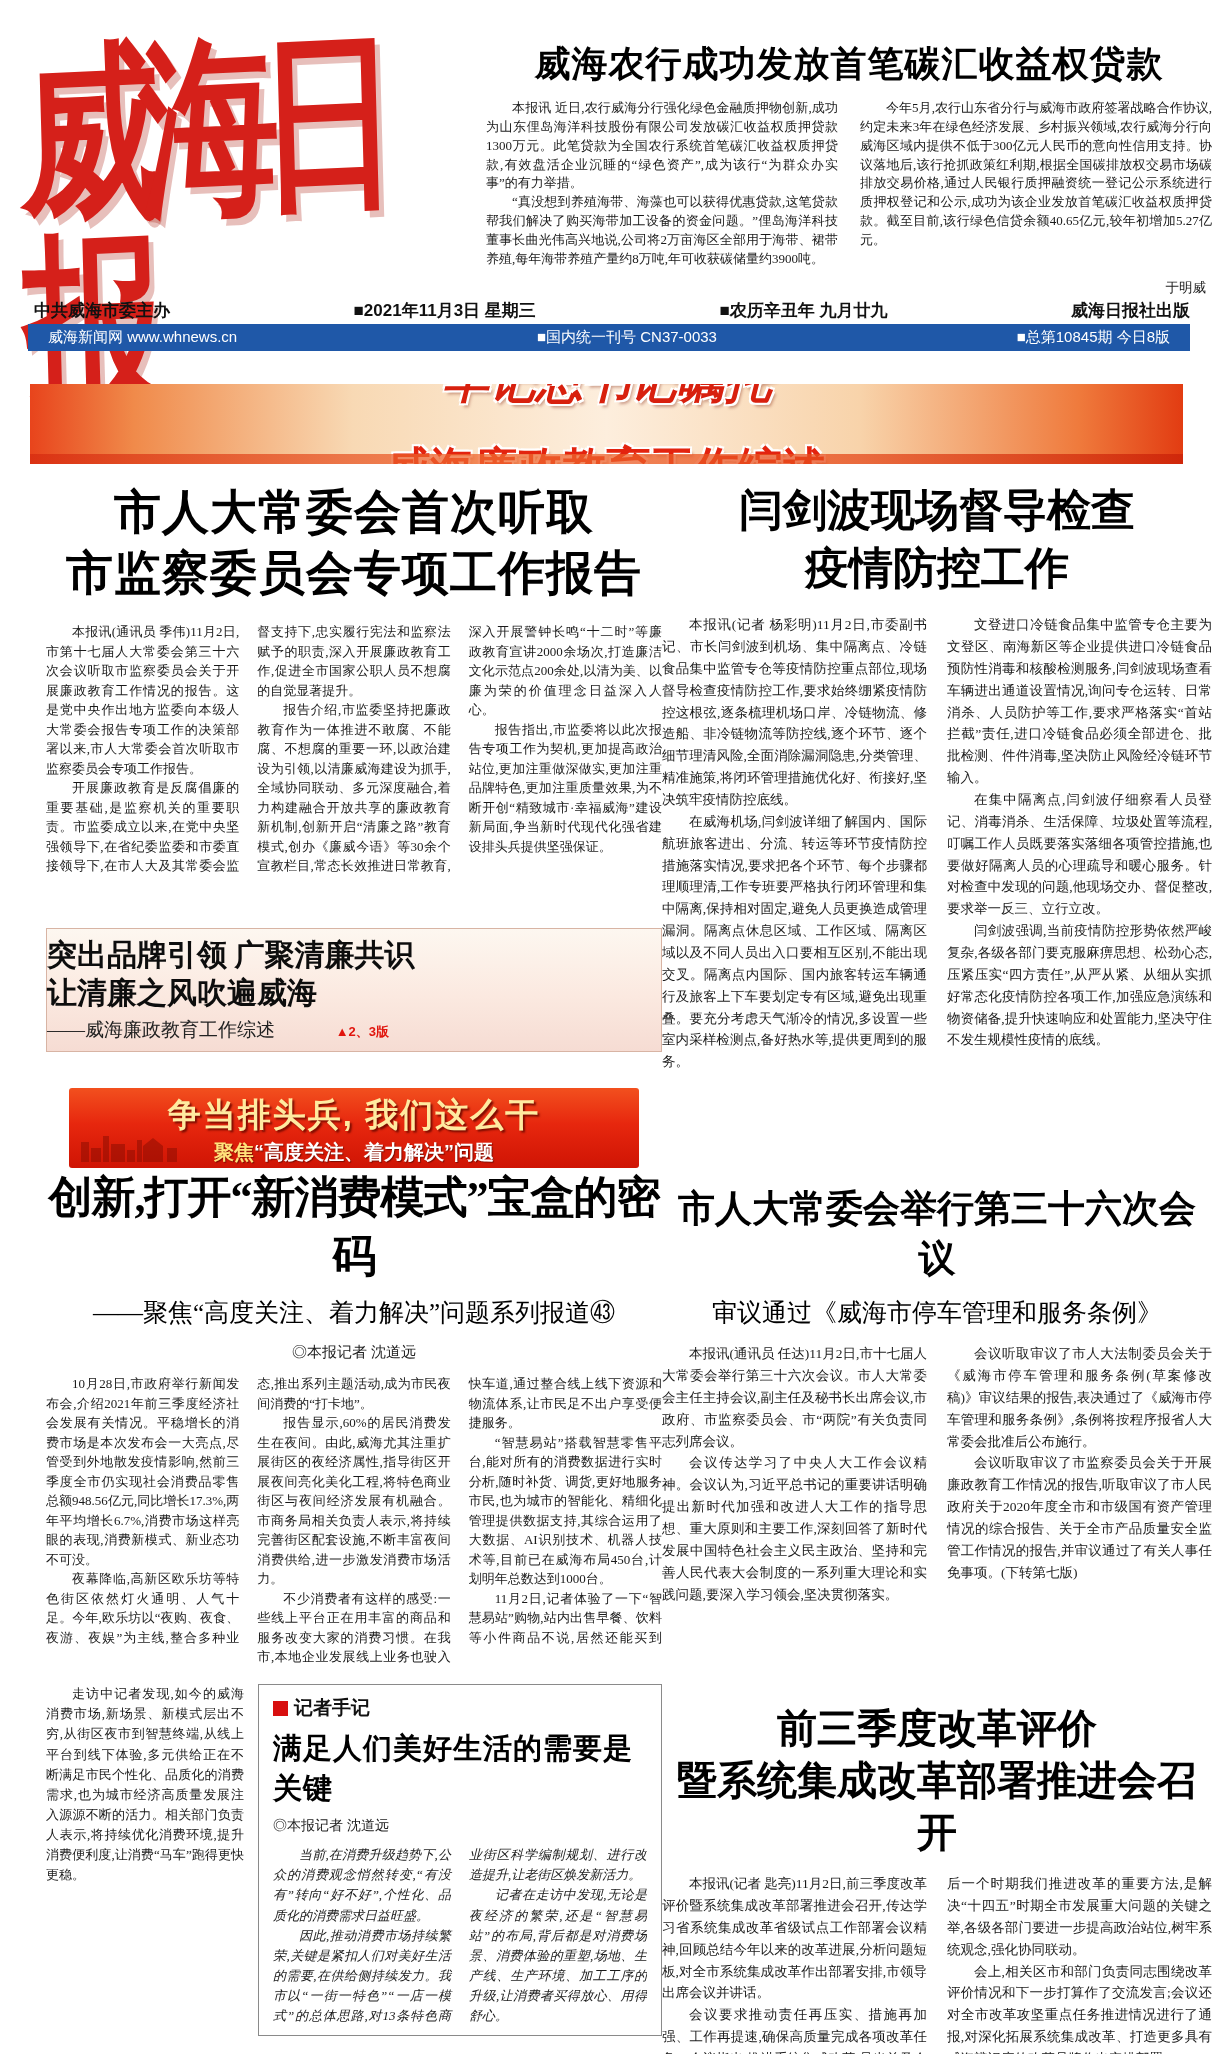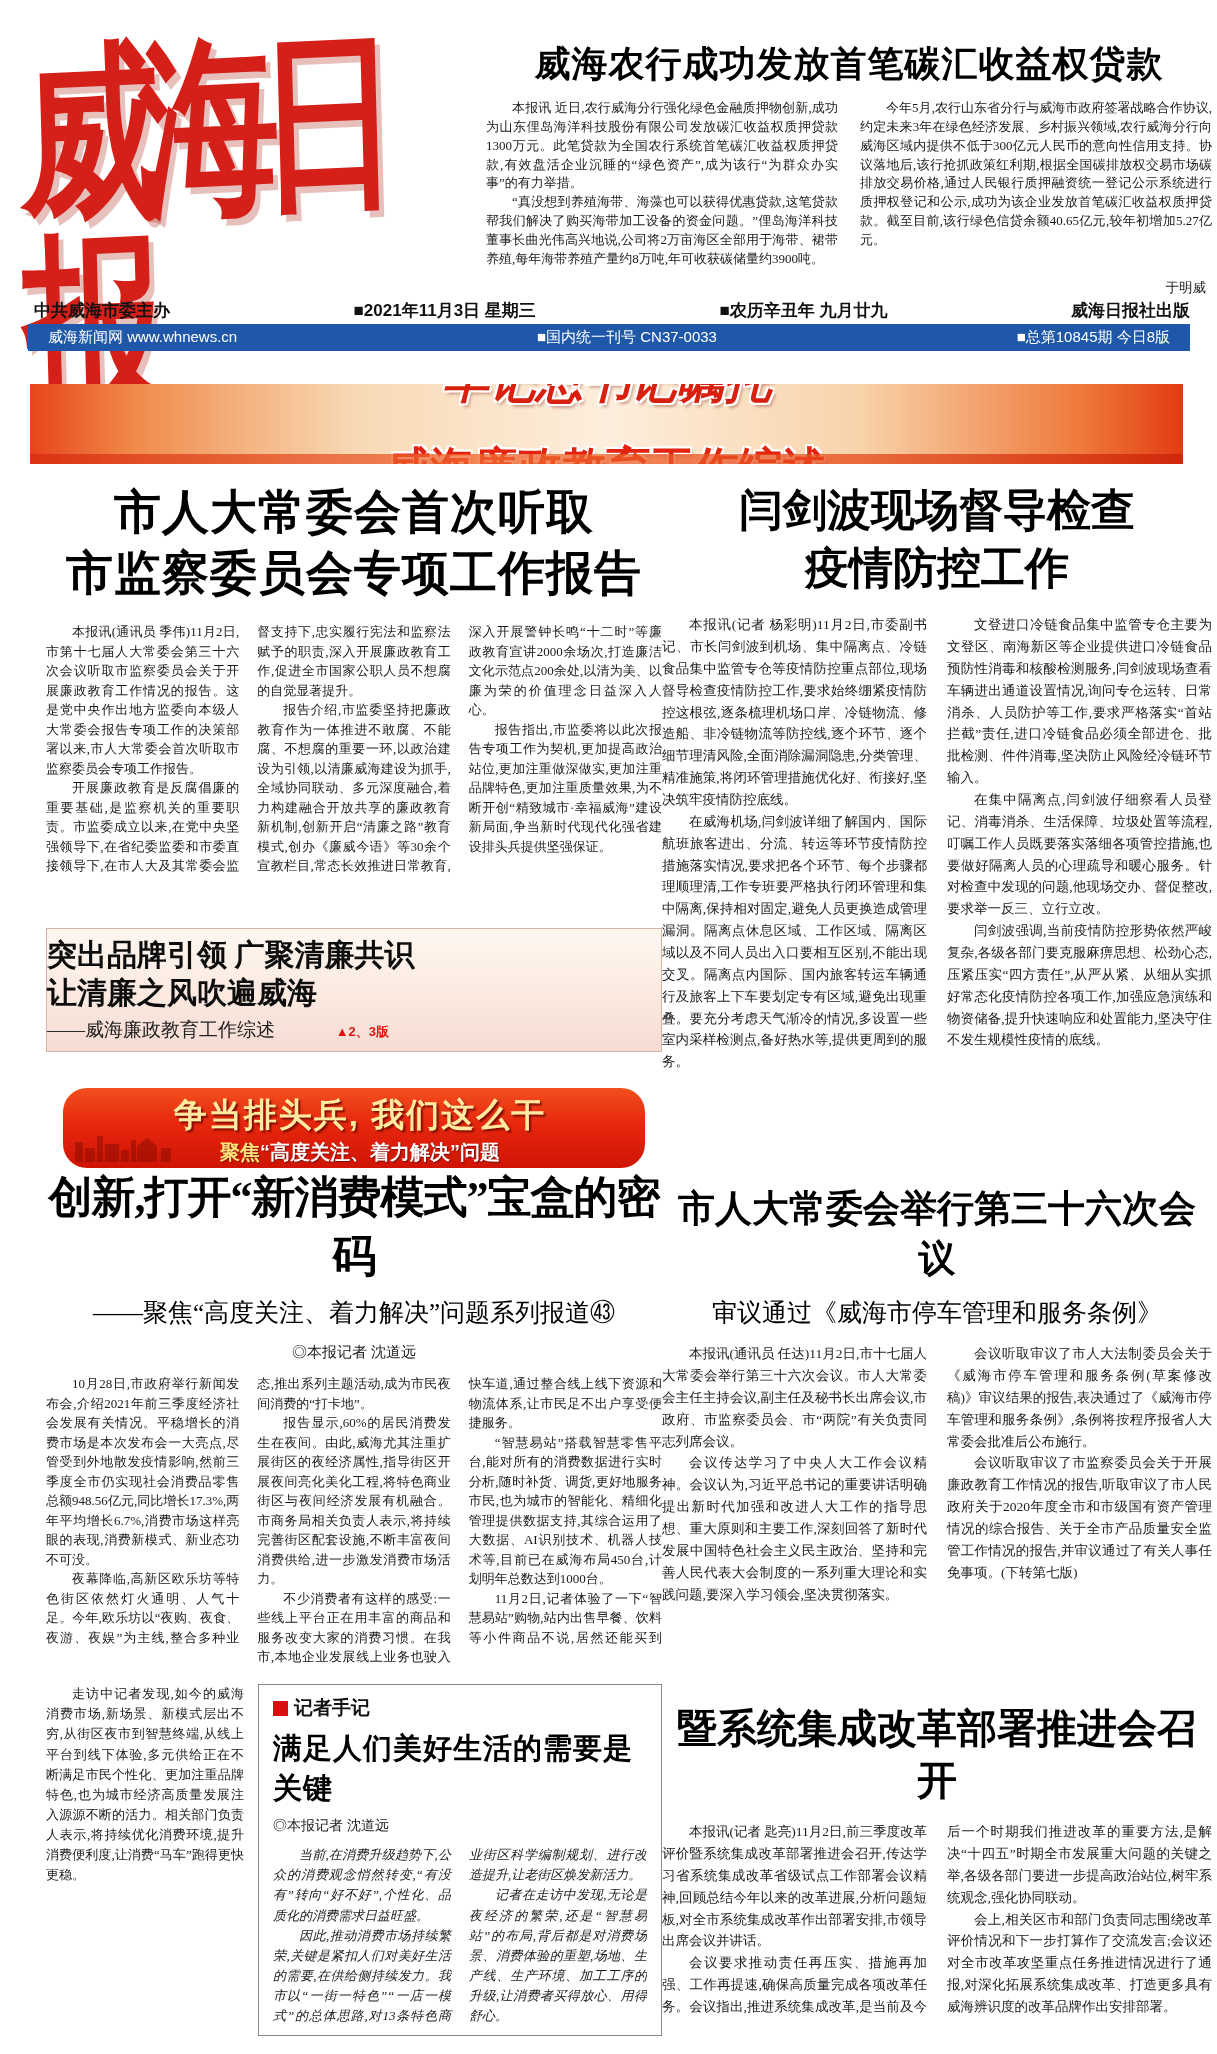--- a/index.html
+++ b/index.html
@@ -44,23 +44,23 @@
   .body3{column-count:3;column-gap:18px;font-size:13px;line-height:1.5;text-align:justify;overflow:hidden;}
   .body2{column-count:2;column-gap:20px;font-size:13.5px;line-height:1.62;text-align:justify;overflow:hidden;}
   .a1body{margin-top:18px;height:288px;}
   
   .promo{margin-top:18px;height:124px;border:1px solid #d8b4a4;box-sizing:border-box;text-align:left;
         background:linear-gradient(180deg,#fdf7f0 0%,#fbe9e0 55%,#f6dcd3 100%);padding-top:7px;}
   .promo .pl{font-size:30px;font-weight:900;line-height:1.25;color:#0d0d0d;}
   .promo .psub{font-size:19px;margin-top:6px;color:#222;}
   .promo .pref{font-family:"Liberation Sans",sans-serif;font-size:13px;color:#e1150d;margin-left:56px;font-weight:bold;}
   
-  .banner2{position:relative;margin:36px auto 0 auto;width:570px;height:80px;border-radius:24px;text-align:center;
+  .banner2{position:relative;margin:36px auto 0 auto;width:570px;height:80px;border-radius:3px;text-align:center;
         background:linear-gradient(180deg,#f2501e 0%,#e7270e 45%,#cf1404 100%);overflow:hidden;
-        font-family:"Liberation Sans",sans-serif;padding-left:12px;}
+        font-family:"Liberation Sans",sans-serif;}
   .banner2 .b2l1{font-size:33px;font-weight:900;color:#ffeaa0;letter-spacing:2px;margin-top:5px;
         text-shadow:2px 2px 2px #7d0c00;}
   .banner2 .b2l2{font-size:20px;font-weight:bold;margin-top:1px;text-shadow:1px 1px 1px #7d0c00;}
   .banner2 .yl{color:#ffe27a;} .banner2 .wh{color:#fff;}
   .banner2 svg{position:absolute;left:10px;bottom:6px;opacity:.55;}
   .lh2{font-size:44px;letter-spacing:-1px;}
   .lsub2{text-align:center;font-size:25px;margin-top:10px;color:#000;font-weight:500;}
   .byline{text-align:center;font-family:"Liberation Sans",sans-serif;font-size:15px;margin-top:14px;color:#222;}
   .a2body{margin-top:12px;height:300px;}
   .bottomrow{display:flex;gap:14px;margin-top:10px;}
@@ -165,21 +165,21 @@
       <p class="para">10月28日,市政府举行新闻发布会,介绍2021年前三季度经济社会发展有关情况。平稳增长的消费市场是本次发布会一大亮点,尽管受到外地散发疫情影响,然前三季度全市仍实现社会消费品零售总额948.56亿元,同比增长17.3%,两年平均增长6.7%,消费市场这样亮眼的表现,消费新模式、新业态功不可没。</p>
       <p class="para">夜幕降临,高新区欧乐坊等特色街区依然灯火通明、人气十足。今年,欧乐坊以“夜购、夜食、夜游、夜娱”为主线,整合多种业态,推出系列主题活动,成为市民夜间消费的“打卡地”。</p>
       <p class="para">报告显示,60%的居民消费发生在夜间。由此,威海尤其注重扩展街区的夜经济属性,指导街区开展夜间亮化美化工程,将特色商业街区与夜间经济发展有机融合。市商务局相关负责人表示,将持续完善街区配套设施,不断丰富夜间消费供给,进一步激发消费市场活力。</p>
       <p class="para">不少消费者有这样的感受:一些线上平台正在用丰富的商品和服务改变大家的消费习惯。在我市,本地企业发展线上业务也驶入快车道,通过整合线上线下资源和物流体系,让市民足不出户享受便捷服务。</p>
       <p class="para">“智慧易站”搭载智慧零售平台,能对所有的消费数据进行实时分析,随时补货、调货,更好地服务市民,也为城市的智能化、精细化管理提供数据支持,其综合运用了大数据、AI识别技术、机器人技术等,目前已在威海布局450台,计划明年总数达到1000台。</p>
       <p class="para">11月2日,记者体验了一下“智慧易站”购物,站内出售早餐、饮料等小件商品不说,居然还能买到米、面、花生油等大件商品。(下转第七版)</p>
     </div>
 
     <div class="bottomrow">
       <div class="contcol">
-        <p class="para">走访中记者发现,如今的威海消费市场,新场景、新模式层出不穷,从街区夜市到智慧终端,从线上平台到线下体验,多元供给正在不断满足市民个性化、更加注重品牌特色,也为城市经济高质量发展注入源源不断的活力。相关部门负责人表示,将持续优化消费环境,提升消费便利度,让消费“马车”跑得更快更稳。</p>
+        <p class="para">走访中记者发现,如今的威海消费市场,新场景、新模式层出不穷,从街区夜市到智慧终端,从线上平台到线下体验,多元供给正在不断满足市民个性化、品质化的消费需求,也为城市经济高质量发展注入源源不断的活力。相关部门负责人表示,将持续优化消费环境,提升消费便利度,让消费“马车”跑得更快更稳。</p>
       </div>
       <div class="notebox">
         <div class="notelabel">
           <span class="redsq"></span>
           <span>记者手记</span>
         </div>
         <h3 class="headline-serif noteh">满足人们美好生活的需要是关键</h3>
         <div class="notebyline">◎本报记者 沈道远</div>
         <div class="notebody">
           <p class="para">当前,在消费升级趋势下,公众的消费观念悄然转变,“有没有”转向“好不好”,个性化、品质化的消费需求日益旺盛。</p>
@@ -207,20 +207,21 @@
     <h2 class="headline-serif rh2">市人大常委会举行第三十六次会议</h2>
     <div class="rsub2">审议通过《威海市停车管理和服务条例》</div>
     <div class="body2 r2body">
       <p class="para">本报讯(通讯员 任达)11月2日,市十七届人大常委会举行第三十六次会议。市人大常委会主任主持会议,副主任及秘书长出席会议,市政府、市监察委员会、市“两院”有关负责同志列席会议。</p>
       <p class="para">会议传达学习了中央人大工作会议精神。会议认为,习近平总书记的重要讲话明确提出新时代加强和改进人大工作的指导思想、重大原则和主要工作,深刻回答了新时代发展中国特色社会主义民主政治、坚持和完善人民代表大会制度的一系列重大理论和实践问题,要深入学习领会,坚决贯彻落实。</p>
       <p class="para">会议听取审议了市人大法制委员会关于《威海市停车管理和服务条例(草案修改稿)》审议结果的报告,表决通过了《威海市停车管理和服务条例》,条例将按程序报省人大常委会批准后公布施行。</p>
       <p class="para">会议听取审议了市监察委员会关于开展廉政教育工作情况的报告,听取审议了市人民政府关于2020年度全市和市级国有资产管理情况的综合报告、关于全市产品质量安全监管工作情况的报告,并审议通过了有关人事任免事项。(下转第七版)</p>
     </div>
 
     <h2 class="headline-serif rh3">
+      <span style="display:block">前三季度改革评价</span>
       <span style="display:block">暨系统集成改革部署推进会召开</span>
     </h2>
     <div class="body2 r3body">
       <p class="para">本报讯(记者 匙亮)11月2日,前三季度改革评价暨系统集成改革部署推进会召开,传达学习省系统集成改革省级试点工作部署会议精神,回顾总结今年以来的改革进展,分析问题短板,对全市系统集成改革作出部署安排,市领导出席会议并讲话。</p>
       <p class="para">会议要求推动责任再压实、措施再加强、工作再提速,确保高质量完成各项改革任务。会议指出,推进系统集成改革,是当前及今后一个时期我们推进改革的重要方法,是解决“十四五”时期全市发展重大问题的关键之举,各级各部门要进一步提高政治站位,树牢系统观念,强化协同联动。</p>
       <p class="para">会上,相关区市和部门负责同志围绕改革评价情况和下一步打算作了交流发言;会议还对全市改革攻坚重点任务推进情况进行了通报,对深化拓展系统集成改革、打造更多具有威海辨识度的改革品牌作出安排部署。</p>
     </div>
   </div>
 
 </div>

